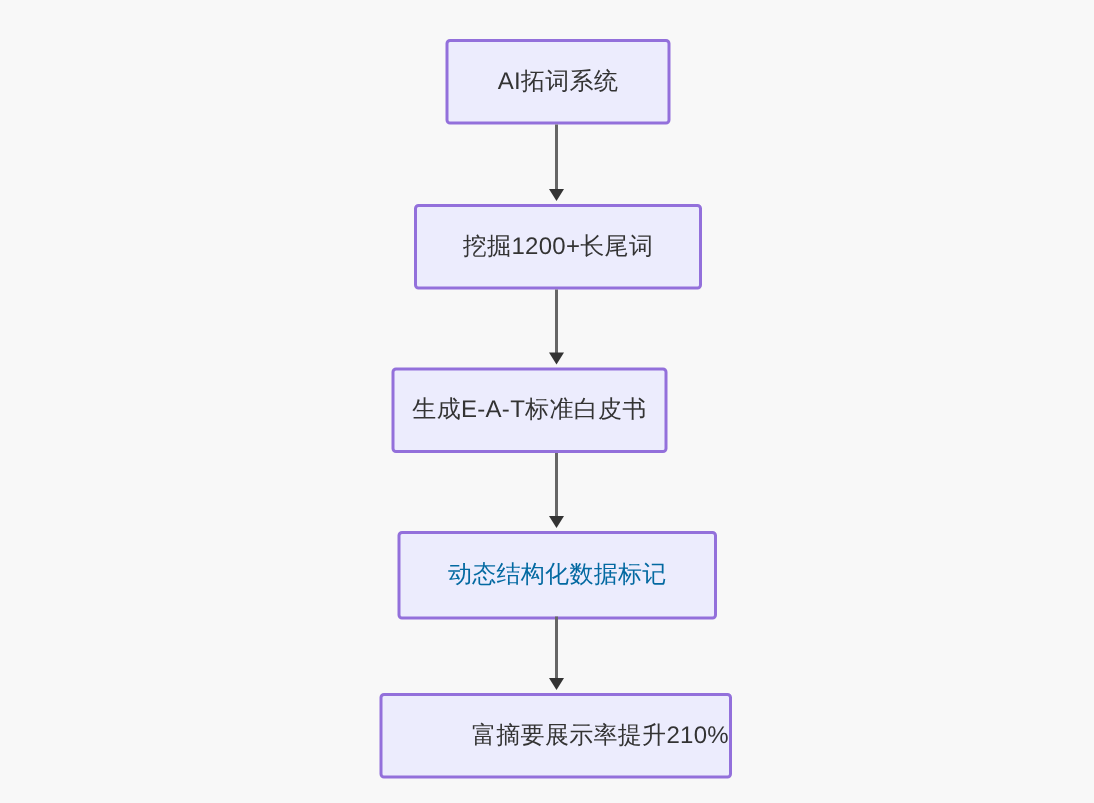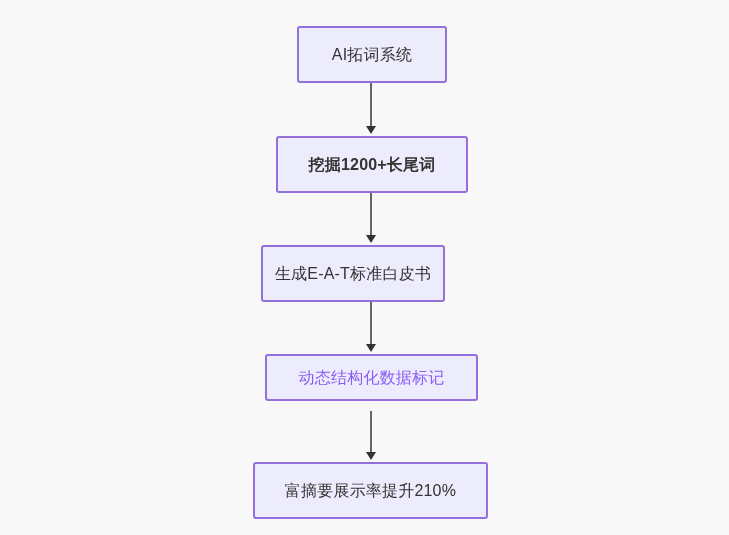--- a/index.html
+++ b/index.html
@@ -63,33 +63,33 @@
 </style>
 </head>
 <body style="background: rgb(248, 248, 248);">
 
 <div id="flowchart-canvas" style="background: rgb(248, 248, 248);">
 
   <div class="flow-node" id="n1" style="left: 297px; top: 14px; width: 150px; height: 57px; background: rgb(236, 236, 253); border-color: rgb(147, 112, 219); color: rgb(51, 51, 51);">
     <span class="node-label">AI拓词系统</span>
   </div>
 
-  <div class="flow-node" id="n2" style="left: 276px; top: 124px; width: 192px; height: 57px; background: rgb(236, 236, 253); border-color: rgb(147, 112, 219); color: rgb(51, 51, 51); font-weight: bold;">
+  <div class="flow-node" id="n2" style="left: 276px; top: 124px; width: 192px; height: 57px; background: rgb(236, 236, 253); border-color: rgb(147, 112, 219); color: rgb(51, 51, 51);">
     <span class="node-label">挖掘1200+长尾词</span>
   </div>
 
   <div class="flow-node" id="n3" style="left: 261px; top: 233px; width: 184px; height: 57px; background: rgb(236, 236, 253); border-color: rgb(147, 112, 219); color: rgb(51, 51, 51);">
     <span class="node-label">生成E-A-T标准白皮书</span>
   </div>
 
-  <div class="flow-node" id="n4" style="left: 265px; top: 342px; width: 213px; height: 47px; background: rgb(236, 236, 253); border-color: rgb(147, 112, 219); color: #8b5cf6;">
+  <div class="flow-node" id="n4" style="left: 265px; top: 342px; width: 213px; height: 59px; background: rgb(236, 236, 253); border-color: rgb(147, 112, 219); color: #0369a1;">
     <span class="node-label">动态结构化数据标记</span>
   </div>
 
-  <div class="flow-node" id="n5" style="left: 253px; top: 450px; width: 235px; height: 57px; background: rgb(236, 236, 253); border-color: rgb(147, 112, 219); color: rgb(51, 51, 51);">
+  <div class="flow-node" id="n5" style="left: 253px; top: 450px; width: 235px; height: 57px; background: rgb(236, 236, 253); border-color: rgb(147, 112, 219); color: rgb(51, 51, 51); justify-content: flex-end;">
     <span class="node-label">富摘要展示率提升210%</span>
   </div>
 
   <div class="flow-edge" id="e1" style="left: 370px; top: 71px; height: 45px; background: rgb(102, 102, 102);"></div>
   <div class="flow-arrowhead" id="a1" style="left: 366px; top: 114px; border-top-color: rgb(51, 51, 51);"></div>
 
   <div class="flow-edge" id="e2" style="left: 370px; top: 181px; height: 44px; background: rgb(102, 102, 102);"></div>
   <div class="flow-arrowhead" id="a2" style="left: 366px; top: 223px; border-top-color: rgb(51, 51, 51);"></div>
 
   <div class="flow-edge" id="e3" style="left: 370px; top: 290px; height: 44px; background: rgb(102, 102, 102);"></div>

